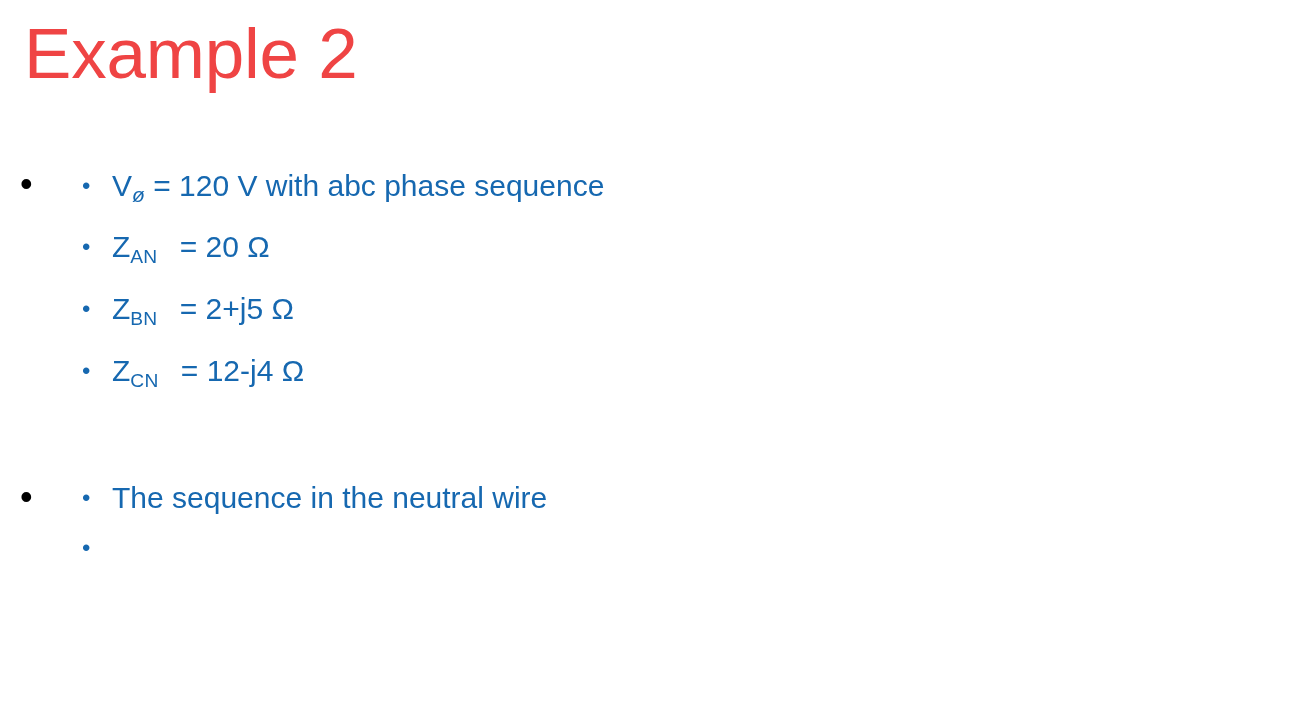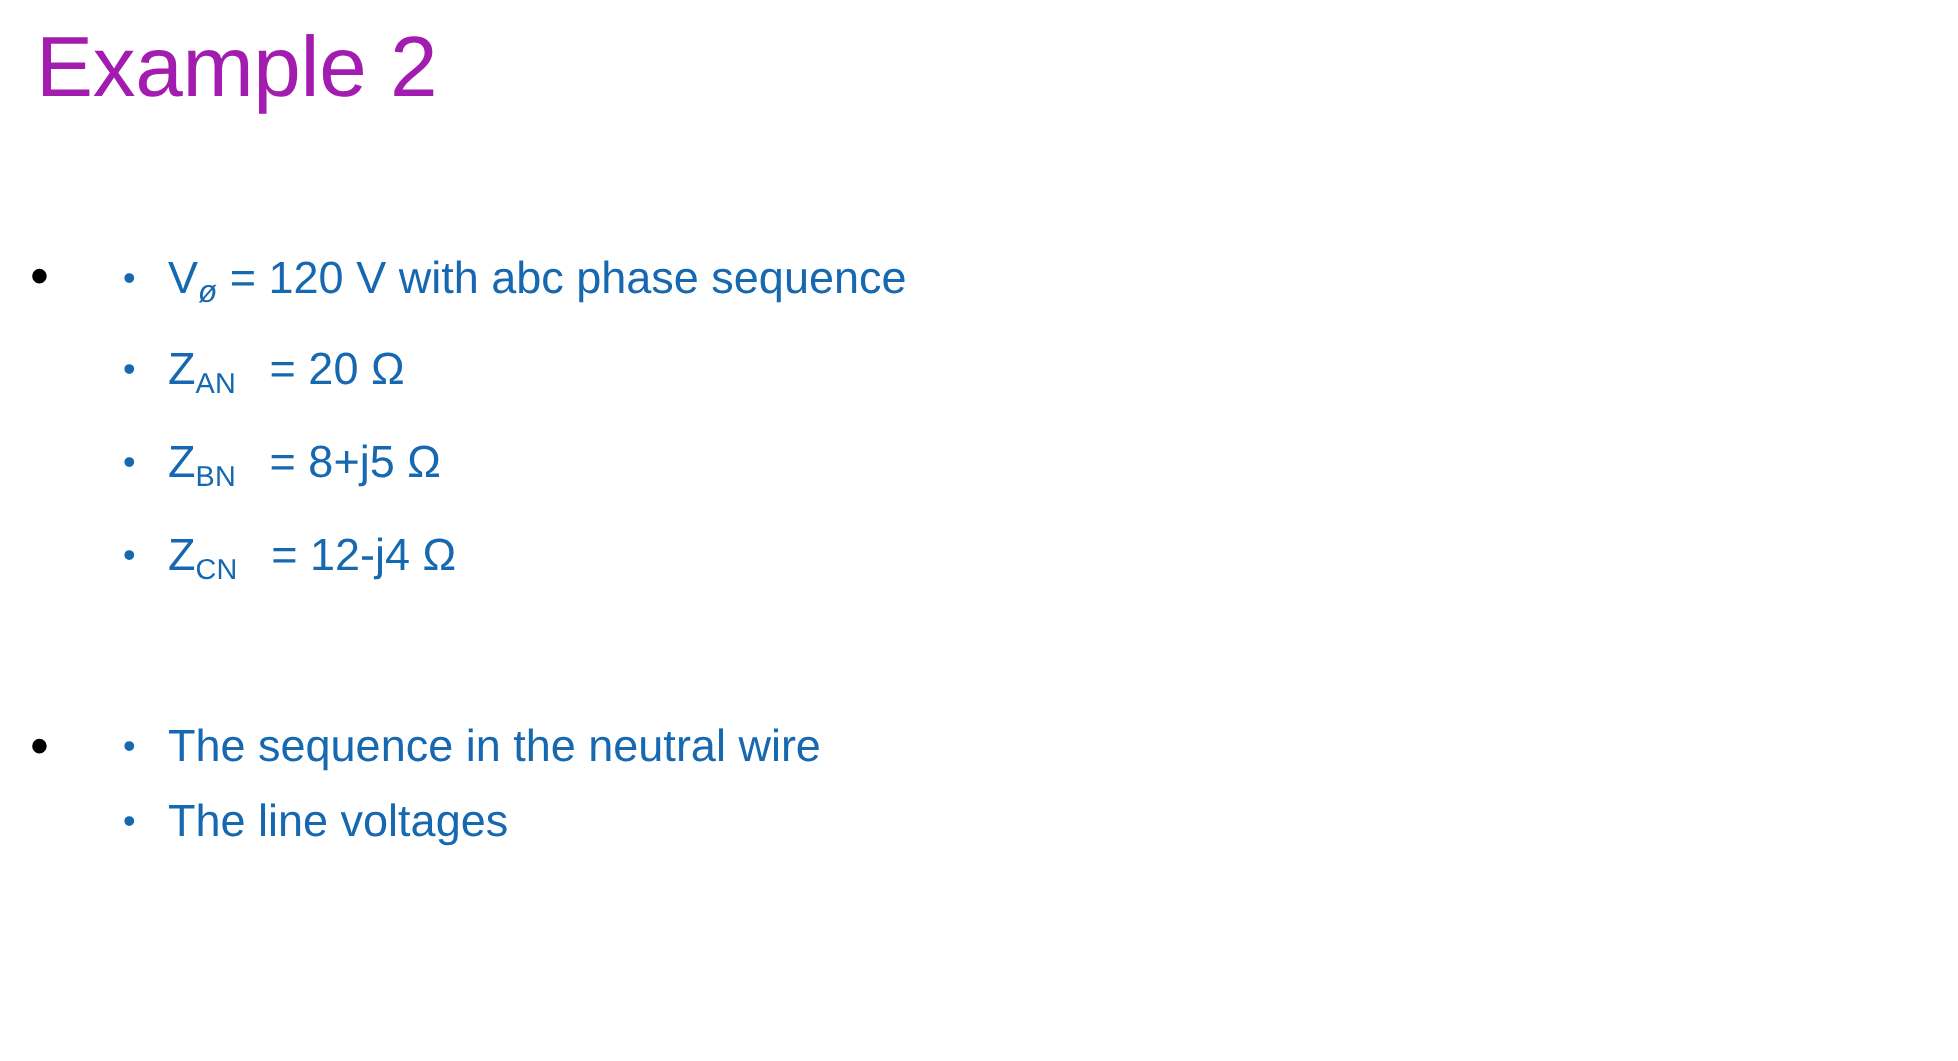--- a/index.html
+++ b/index.html
@@ -20,23 +20,23 @@
     width: 1305px;
     height: 707px;
     background: #ffffff;
   }
 
   
   .slide-title {
     position: absolute;
     left: 24px;
     top: 14px;
-    font-size: 57px;
+    font-size: 71px;
     line-height: 1.12;
-    color: #a21caf;
+    color: #ef4444;
     font-weight: 400;
     letter-spacing: -0.2px;
     white-space: nowrap;
   }
 
   
   .body-block {
     position: absolute;
     left: 0px;
     top: 160px;
@@ -126,36 +126,35 @@
       <span>V</span><span class="sub-italic">ø</span><span> = 120 V with abc phase sequence</span>
     </div>
 
     <div class="lvl2">
       <span class="bullet-glyph">•</span>
       <span>Z</span><span class="sub">AN</span><span class="gap"></span><span> = 20 Ω</span>
     </div>
 
     <div class="lvl2">
       <span class="bullet-glyph">•</span>
-      <span>Z</span><span class="sub">BN</span><span class="gap"></span><span> = 8+j5 Ω</span>
+      <span>Z</span><span class="sub">BN</span><span class="gap"></span><span> = 2+j5 Ω</span>
     </div>
 
     <div class="lvl2">
       <span class="bullet-glyph">•</span>
       <span>Z</span><span class="sub">CN</span><span class="gap"></span><span> = 12-j4 Ω</span>
     </div>
 
     <div class="lvl1 spaced-top">
       <span class="bullet-glyph">•</span>
     </div>
 
     <div class="lvl2 compact">
       <span class="bullet-glyph">•</span>
       <span>The sequence in the neutral wire</span>
     </div>
 
     <div class="lvl2 compact">
       <span class="bullet-glyph">•</span>
-      <span>The line voltages</span>
     </div>
 
   </div>
 </div>
 
 </body></html>

